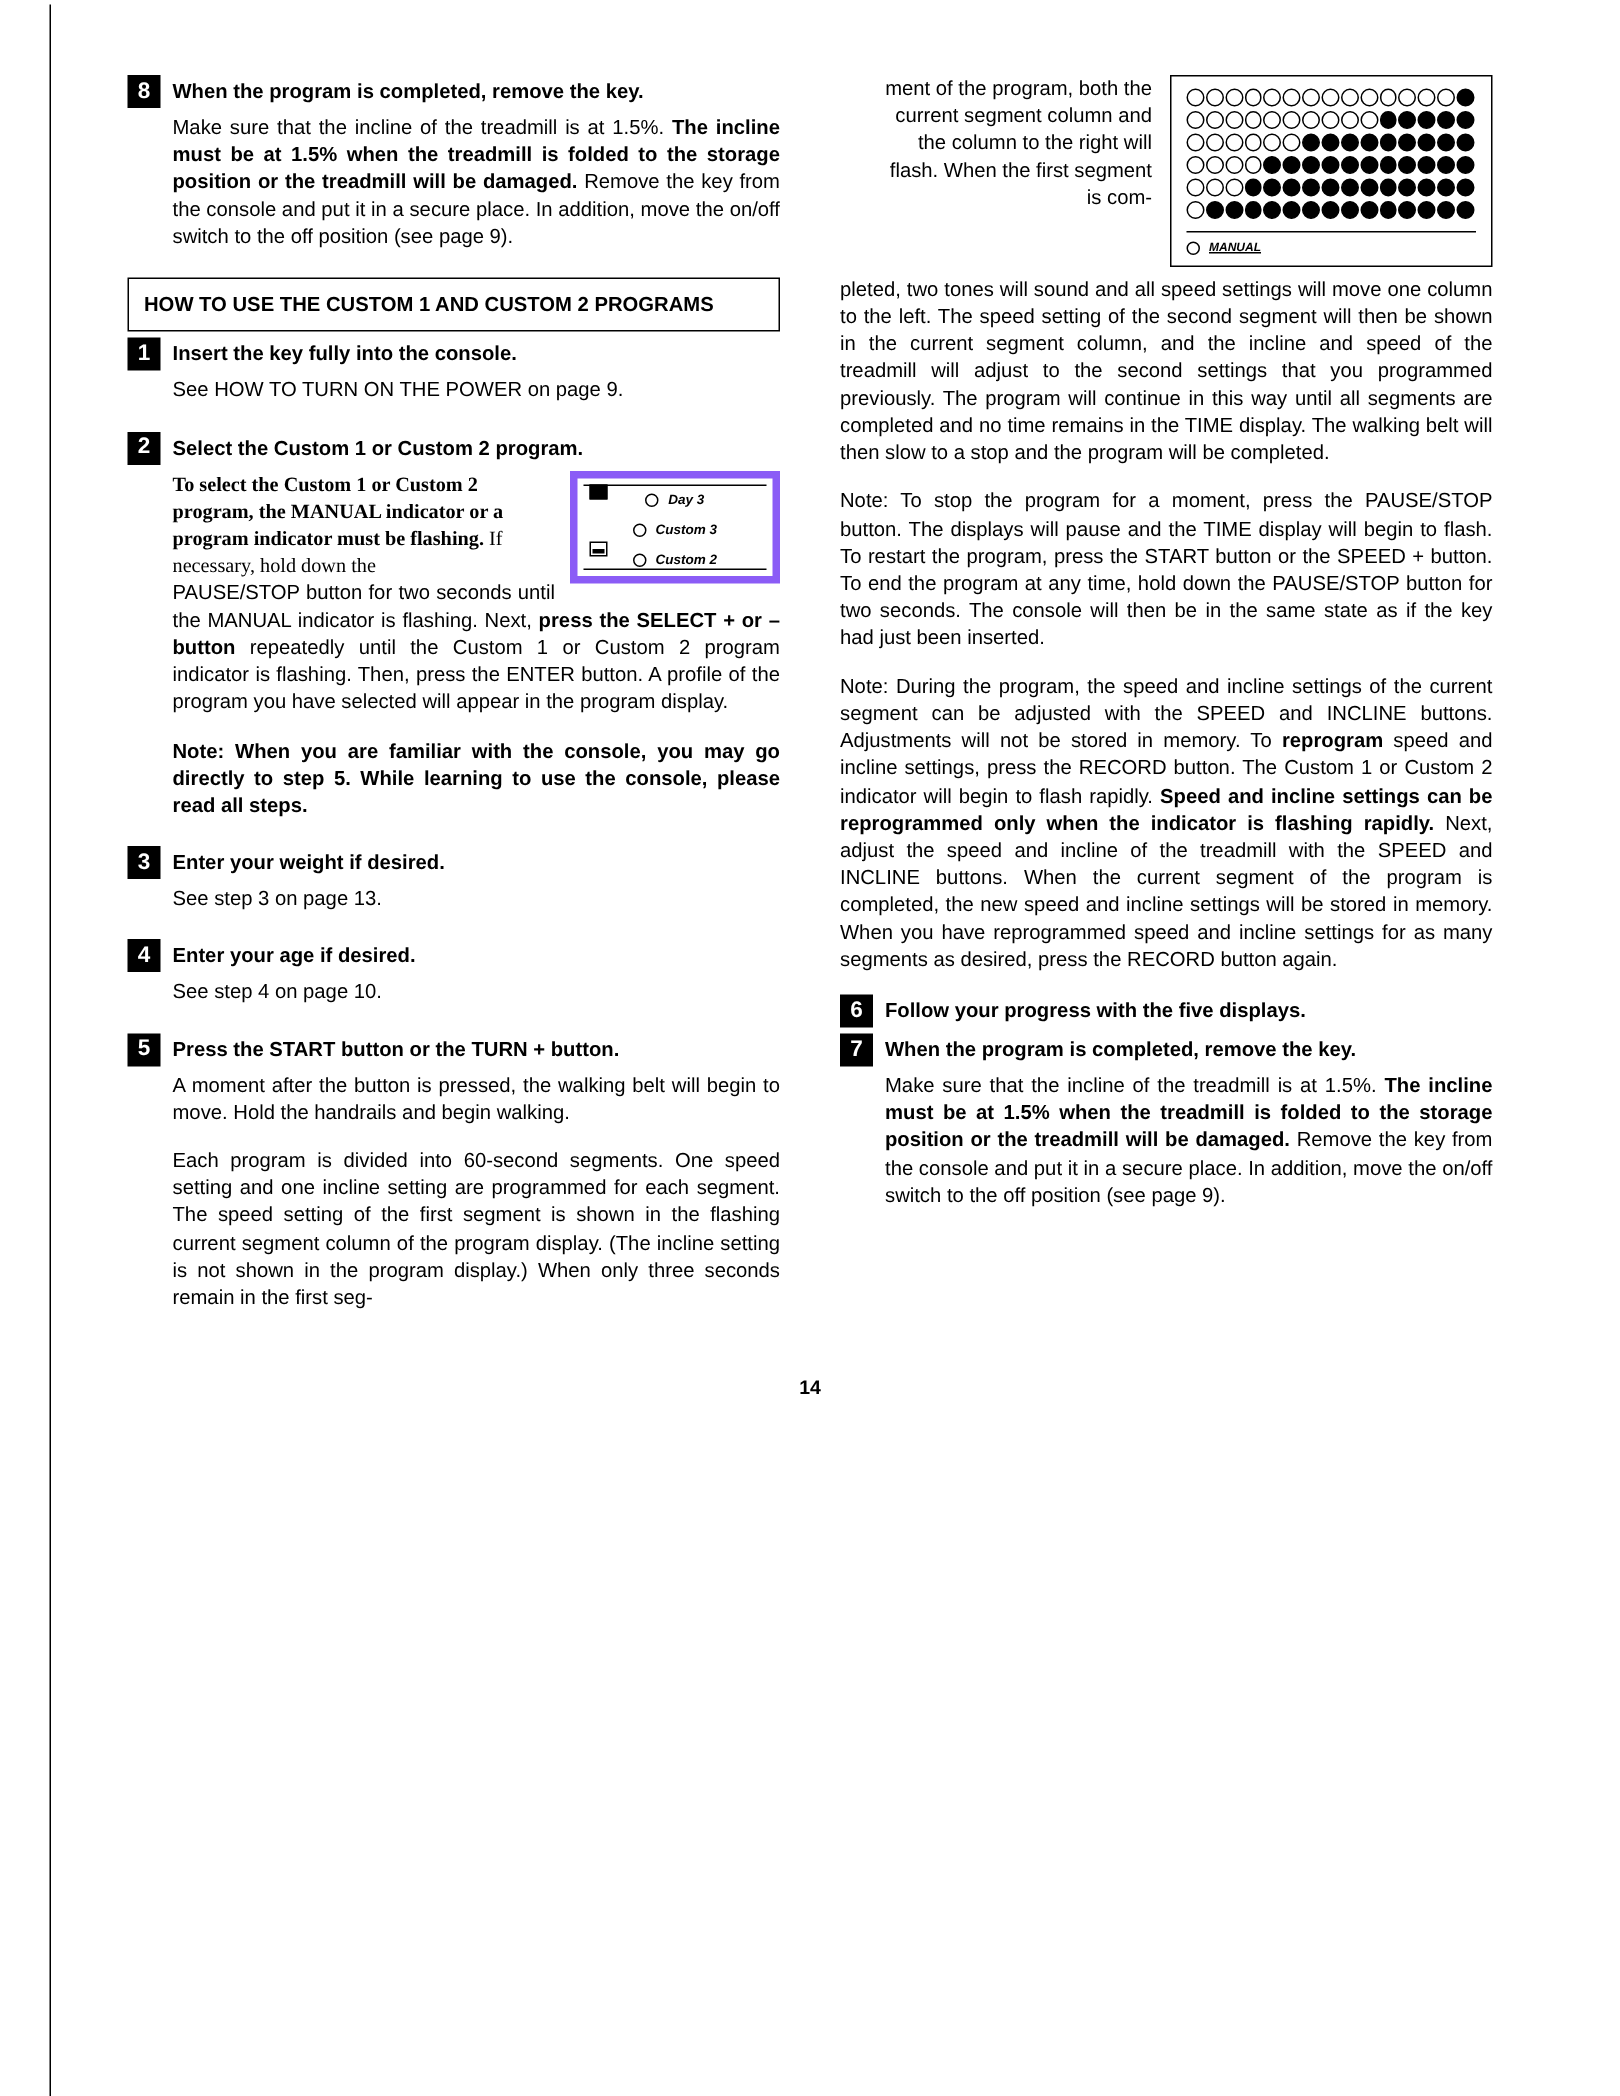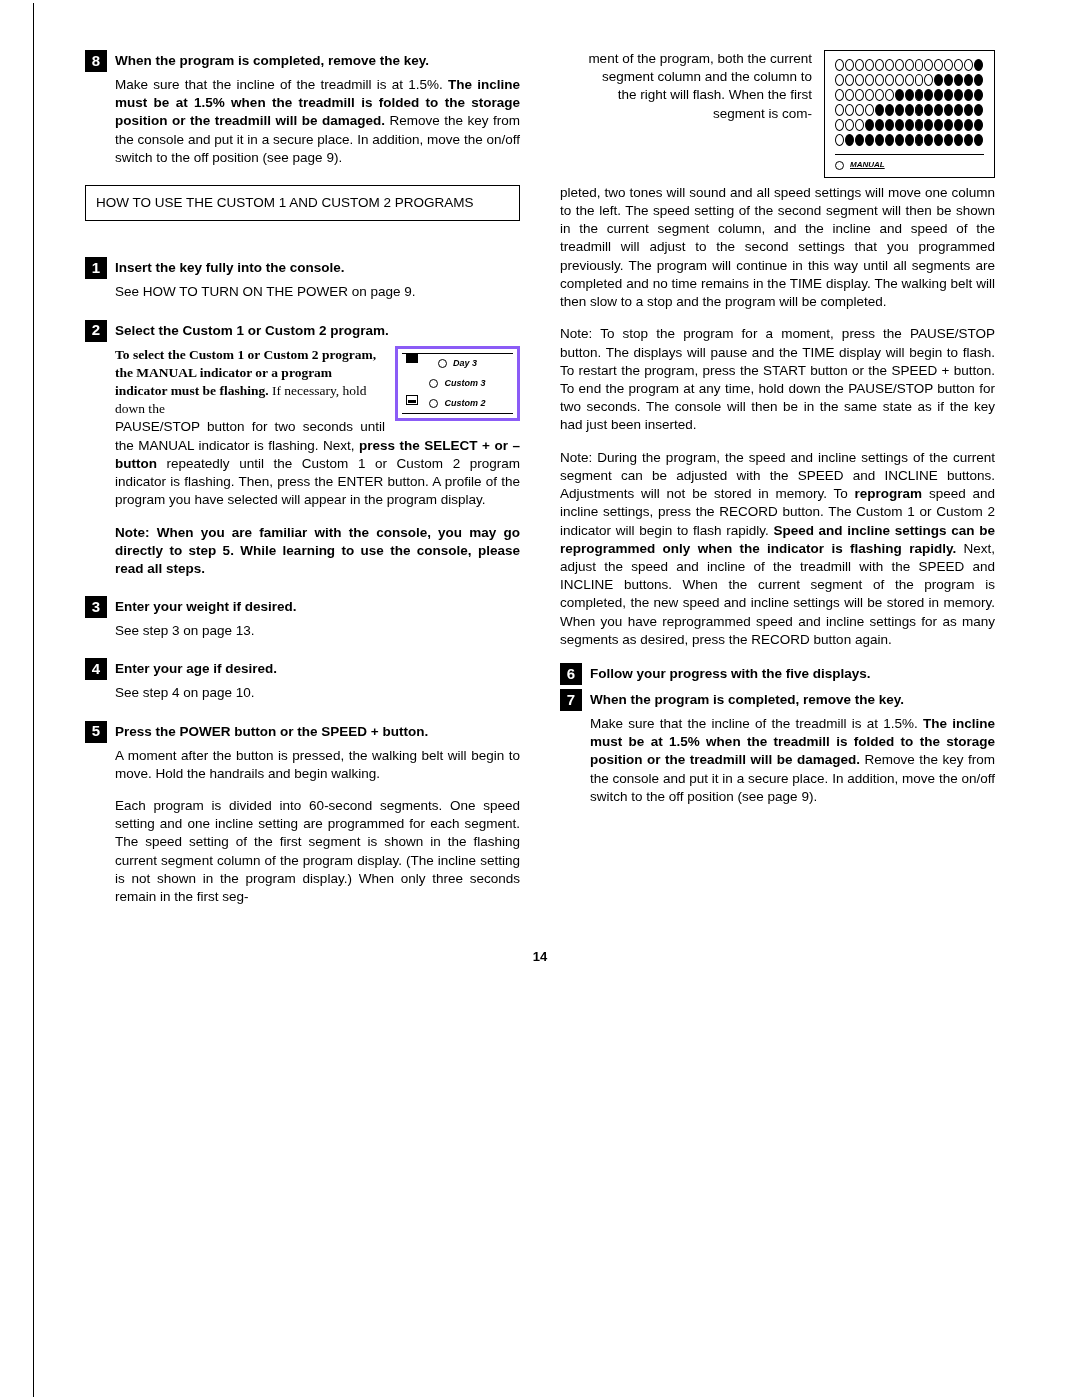--- a/index.html
+++ b/index.html
@@ -47,32 +47,32 @@
     margin-left: 30px;
     margin-bottom: 18px;
   }
   p {
     margin: 0 0 14px 0;
     text-align: justify;
   }
   .boxed-heading {
     border: 1.5px solid #000;
     padding: 8px 10px;
-    font-weight: normal;
-    margin-bottom: 36px;
+    font-weight: bold;
+    margin-bottom: 4px;
   }
   .strong { font-weight: bold; }
   .inset-fig {
     float: right;
     margin-left: 10px;
     margin-bottom: 4px;
   }
   .custom-panel {
-    border: 3px solid #8b5cf6;
-    width: 125px;
+    border: 5px solid #8b5cf6;
+    width: 140px;
     height: 75px;
     position: relative;
     font-size: 9px;
     font-weight: bold;
     font-style: italic;
     box-sizing: border-box;
   }
   .cp-inner {
     position: absolute;
     top: 4px; left: 4px; right: 4px; bottom: 4px;
@@ -94,21 +94,21 @@
   .cp-icon {
     position: absolute;
     width: 12px;
     height: 10px;
     border: 1.5px solid #000;
     background: #fff;
     box-sizing: border-box;
   }
   .manual-display {
     float: right;
-    width: 171px;
+    width: 215px;
     border: 1.5px solid #000;
     margin-left: 12px;
     margin-bottom: 6px;
     box-sizing: border-box;
     padding: 8px 10px 6px 10px;
     text-decoration: underline;
   }
   .md-grid {
     display: flex;
     flex-direction: column;
@@ -225,21 +225,21 @@
     <div class="step">
       <div class="step-num">4</div>
       <div class="step-title">Enter your age if desired.</div>
     </div>
     <div class="step-body">
       <p>See step 4 on page 10.</p>
     </div>
 
     <div class="step">
       <div class="step-num">5</div>
-      <div class="step-title">Press the POWER button or the SPEED + button.</div>
+      <div class="step-title">Press the START button or the TURN + button.</div>
     </div>
     <div class="step-body">
       <p>A moment after the button is pressed, the walking belt will begin to move. Hold the handrails and begin walking.</p>
       <p style="margin-bottom:0;">Each program is divided into 60-second segments. One speed setting and one incline setting are programmed for each segment. The speed setting of the first segment is shown in the flashing current segment column of the program display. (The incline setting is not shown in the program display.) When only three seconds remain in the first seg-</p>
     </div>
 
   </div>
 
   <div class="col">
 

